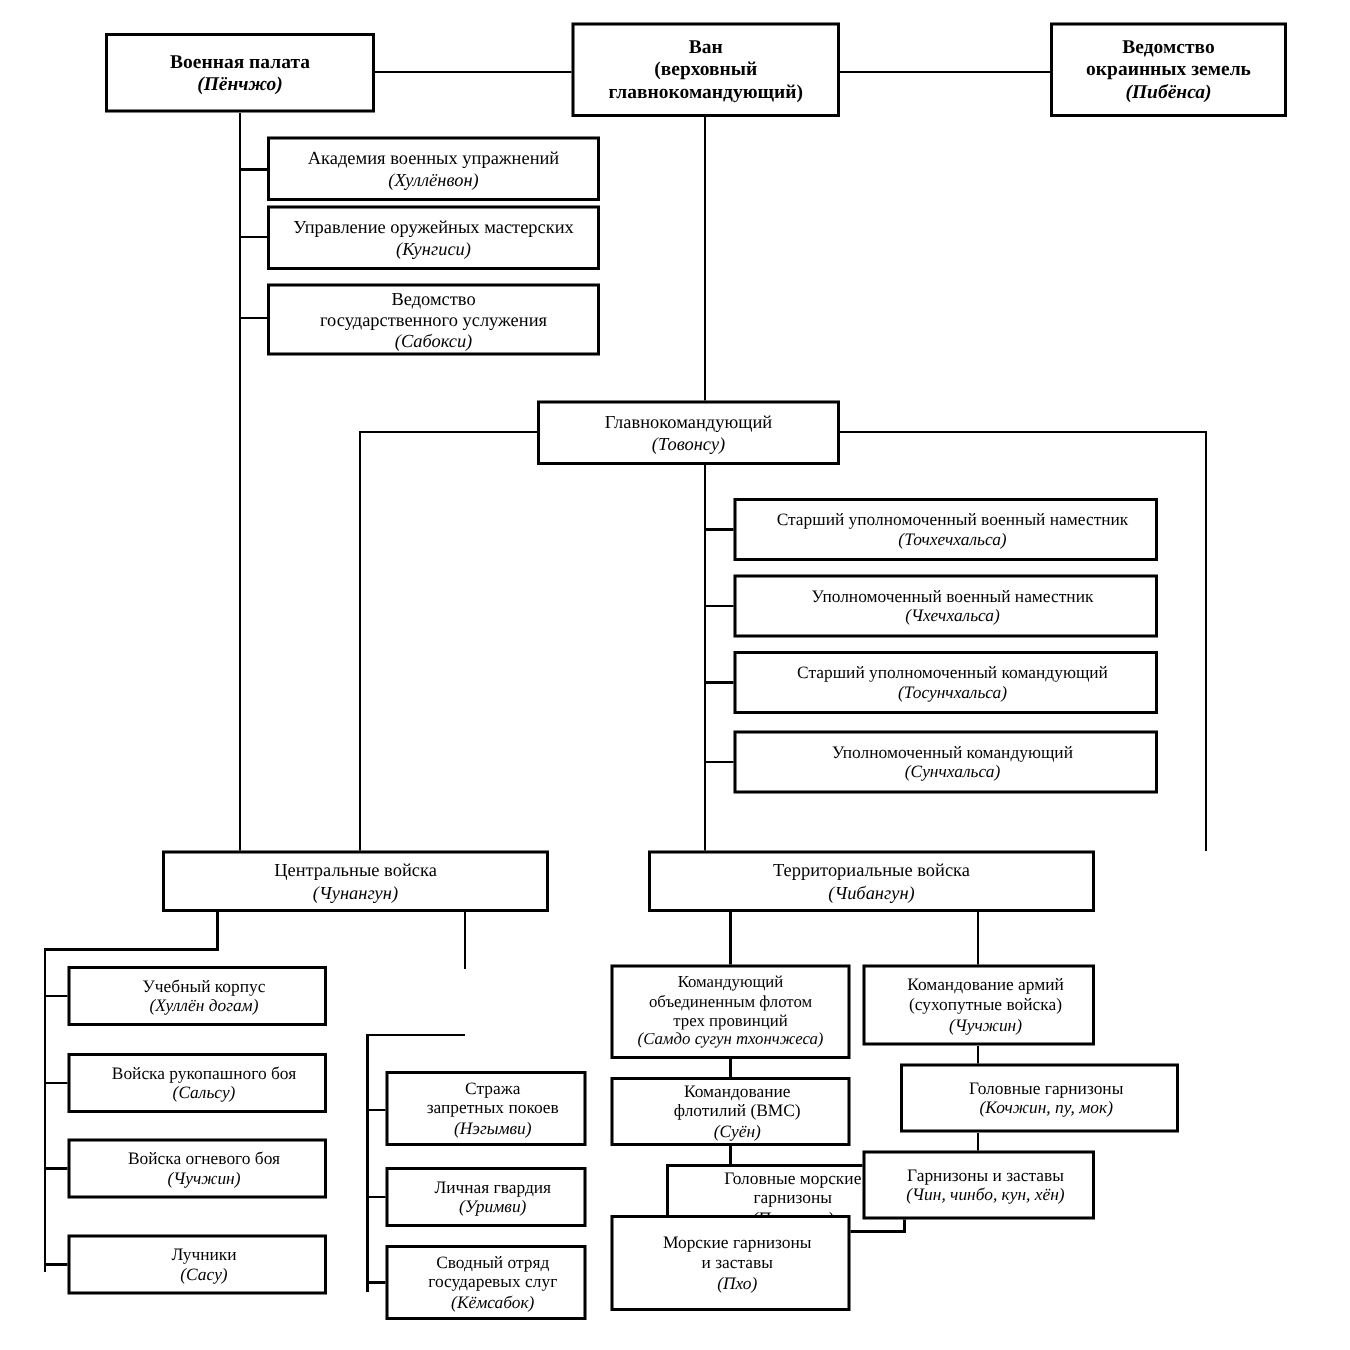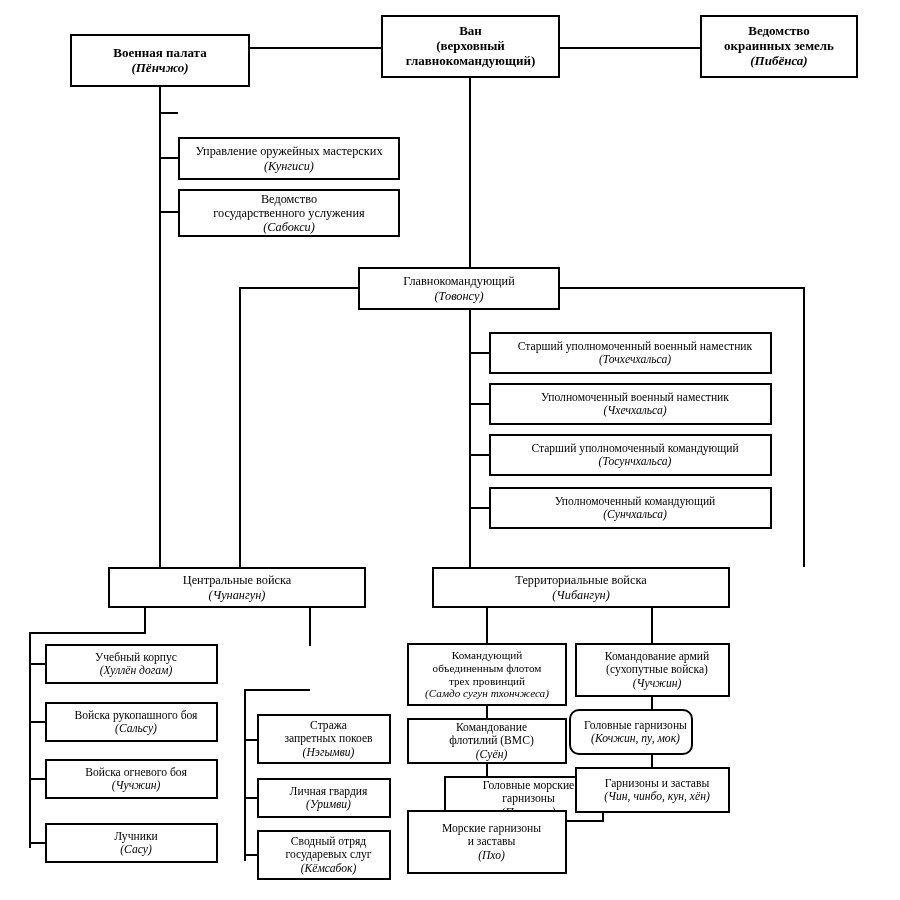--- a/index.html
+++ b/index.html
@@ -100,37 +100,41 @@
       <line x1="487" y1="706" x2="487" y2="718"></line>
       <line x1="487" y1="764" x2="487" y2="776"></line>
       <line x1="487" y1="822" x2="487" y2="834"></line>
 
       <line x1="652" y1="608" x2="652" y2="643"></line>
       <line x1="652" y1="697" x2="652" y2="709"></line>
       <line x1="652" y1="755" x2="652" y2="767"></line>
     </g>
   </svg>
 
-  <div class="node fs13 bold" style="left:70px; top:22px; width:180px; height:53px;margin-top:12px;">
+  <div class="node fs13 bold" style="left:70px; top:22px; width:180px; height:53px;">
     <span class="ln">Военная палата</span>
     <span class="ln rom">(Пёнчжо)</span>
   </div>
 
   <div class="node fs13 bold" style="left:381px; top:15px; width:179px; height:63px;">
     <span class="ln">Ван</span>
     <span class="ln">(верховный</span>
     <span class="ln">главнокомандующий)</span>
   </div>
 
   <div class="node fs13 bold" style="left:700px; top:15px; width:158px; height:63px;">
     <span class="ln">Ведомство</span>
     <span class="ln">окраинных земель</span>
     <span class="ln rom">(Пибёнса)</span>
   </div>
 
+  <div class="node fs12" style="left:178px; top:91px; width:222px; height:43px;">
+    <span class="ln">Академия военных упражнений</span>
+    <span class="ln rom">(Хуллёнвон)</span>
+  </div>
 
   <div class="node fs12" style="left:178px; top:137px; width:222px; height:43px;">
     <span class="ln">Управление оружейных мастерских</span>
     <span class="ln rom">(Кунгиси)</span>
   </div>
 
   <div class="node fs12" style="left:178px; top:189px; width:222px; height:48px;">
     <span class="ln">Ведомство</span>
     <span class="ln">государственного услужения</span>
     <span class="ln rom">(Сабокси)</span>
@@ -234,21 +238,21 @@
     <span class="ln">и заставы</span>
     <span class="ln rom">(Пхо)</span>
   </div>
 
   <div class="node fs115" style="left:575px; top:643px; width:155px; height:54px;">
     <span class="ln">Командование армий</span>
     <span class="ln">(сухопутные войска)</span>
     <span class="ln rom">(Чучжин)</span>
   </div>
 
-  <div class="node fs115" style="left:569px; top:709px; width:124px; height:46px;border-radius:10px;">
+  <div class="node fs115" style="left:600px; top:709px; width:186px; height:46px;">
     <span class="ln">Головные гарнизоны</span>
     <span class="ln rom">(Кочжин, пу, мок)</span>
   </div>
 
   <div class="node fs115" style="left:575px; top:767px; width:155px; height:46px;">
     <span class="ln">Гарнизоны и заставы</span>
     <span class="ln rom">(Чин, чинбо, кун, хён)</span>
   </div>
 
 </div>

